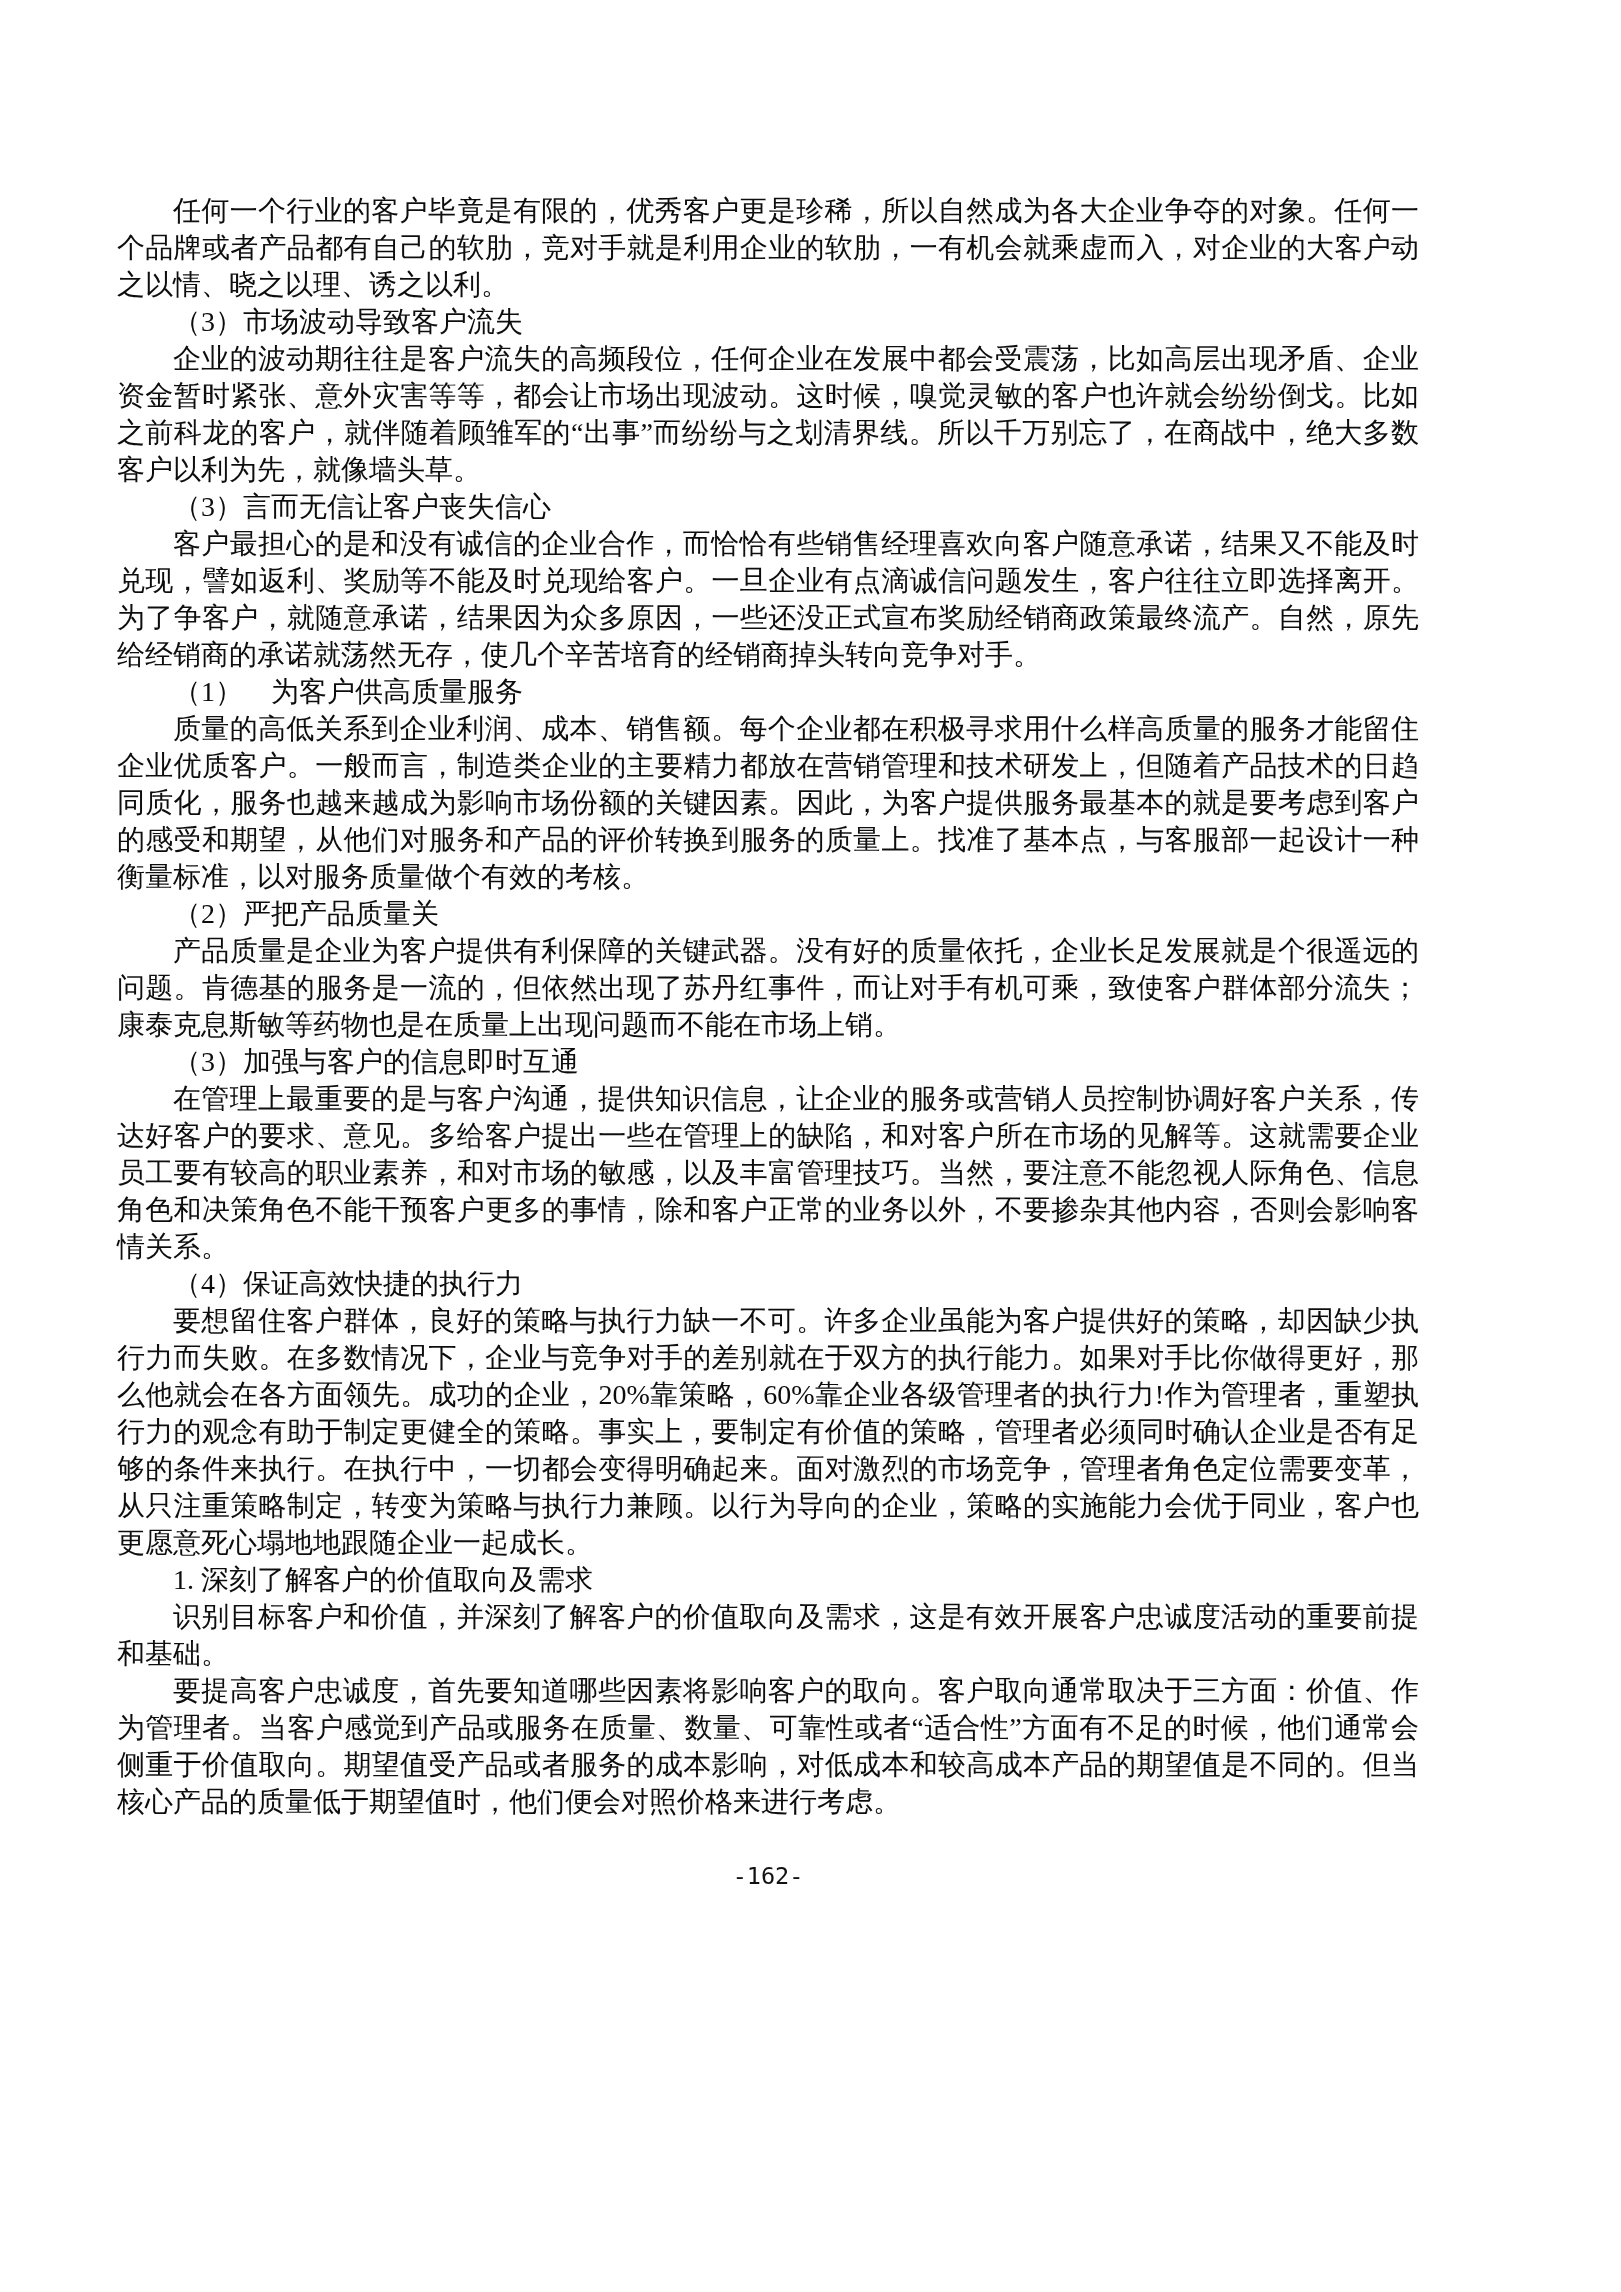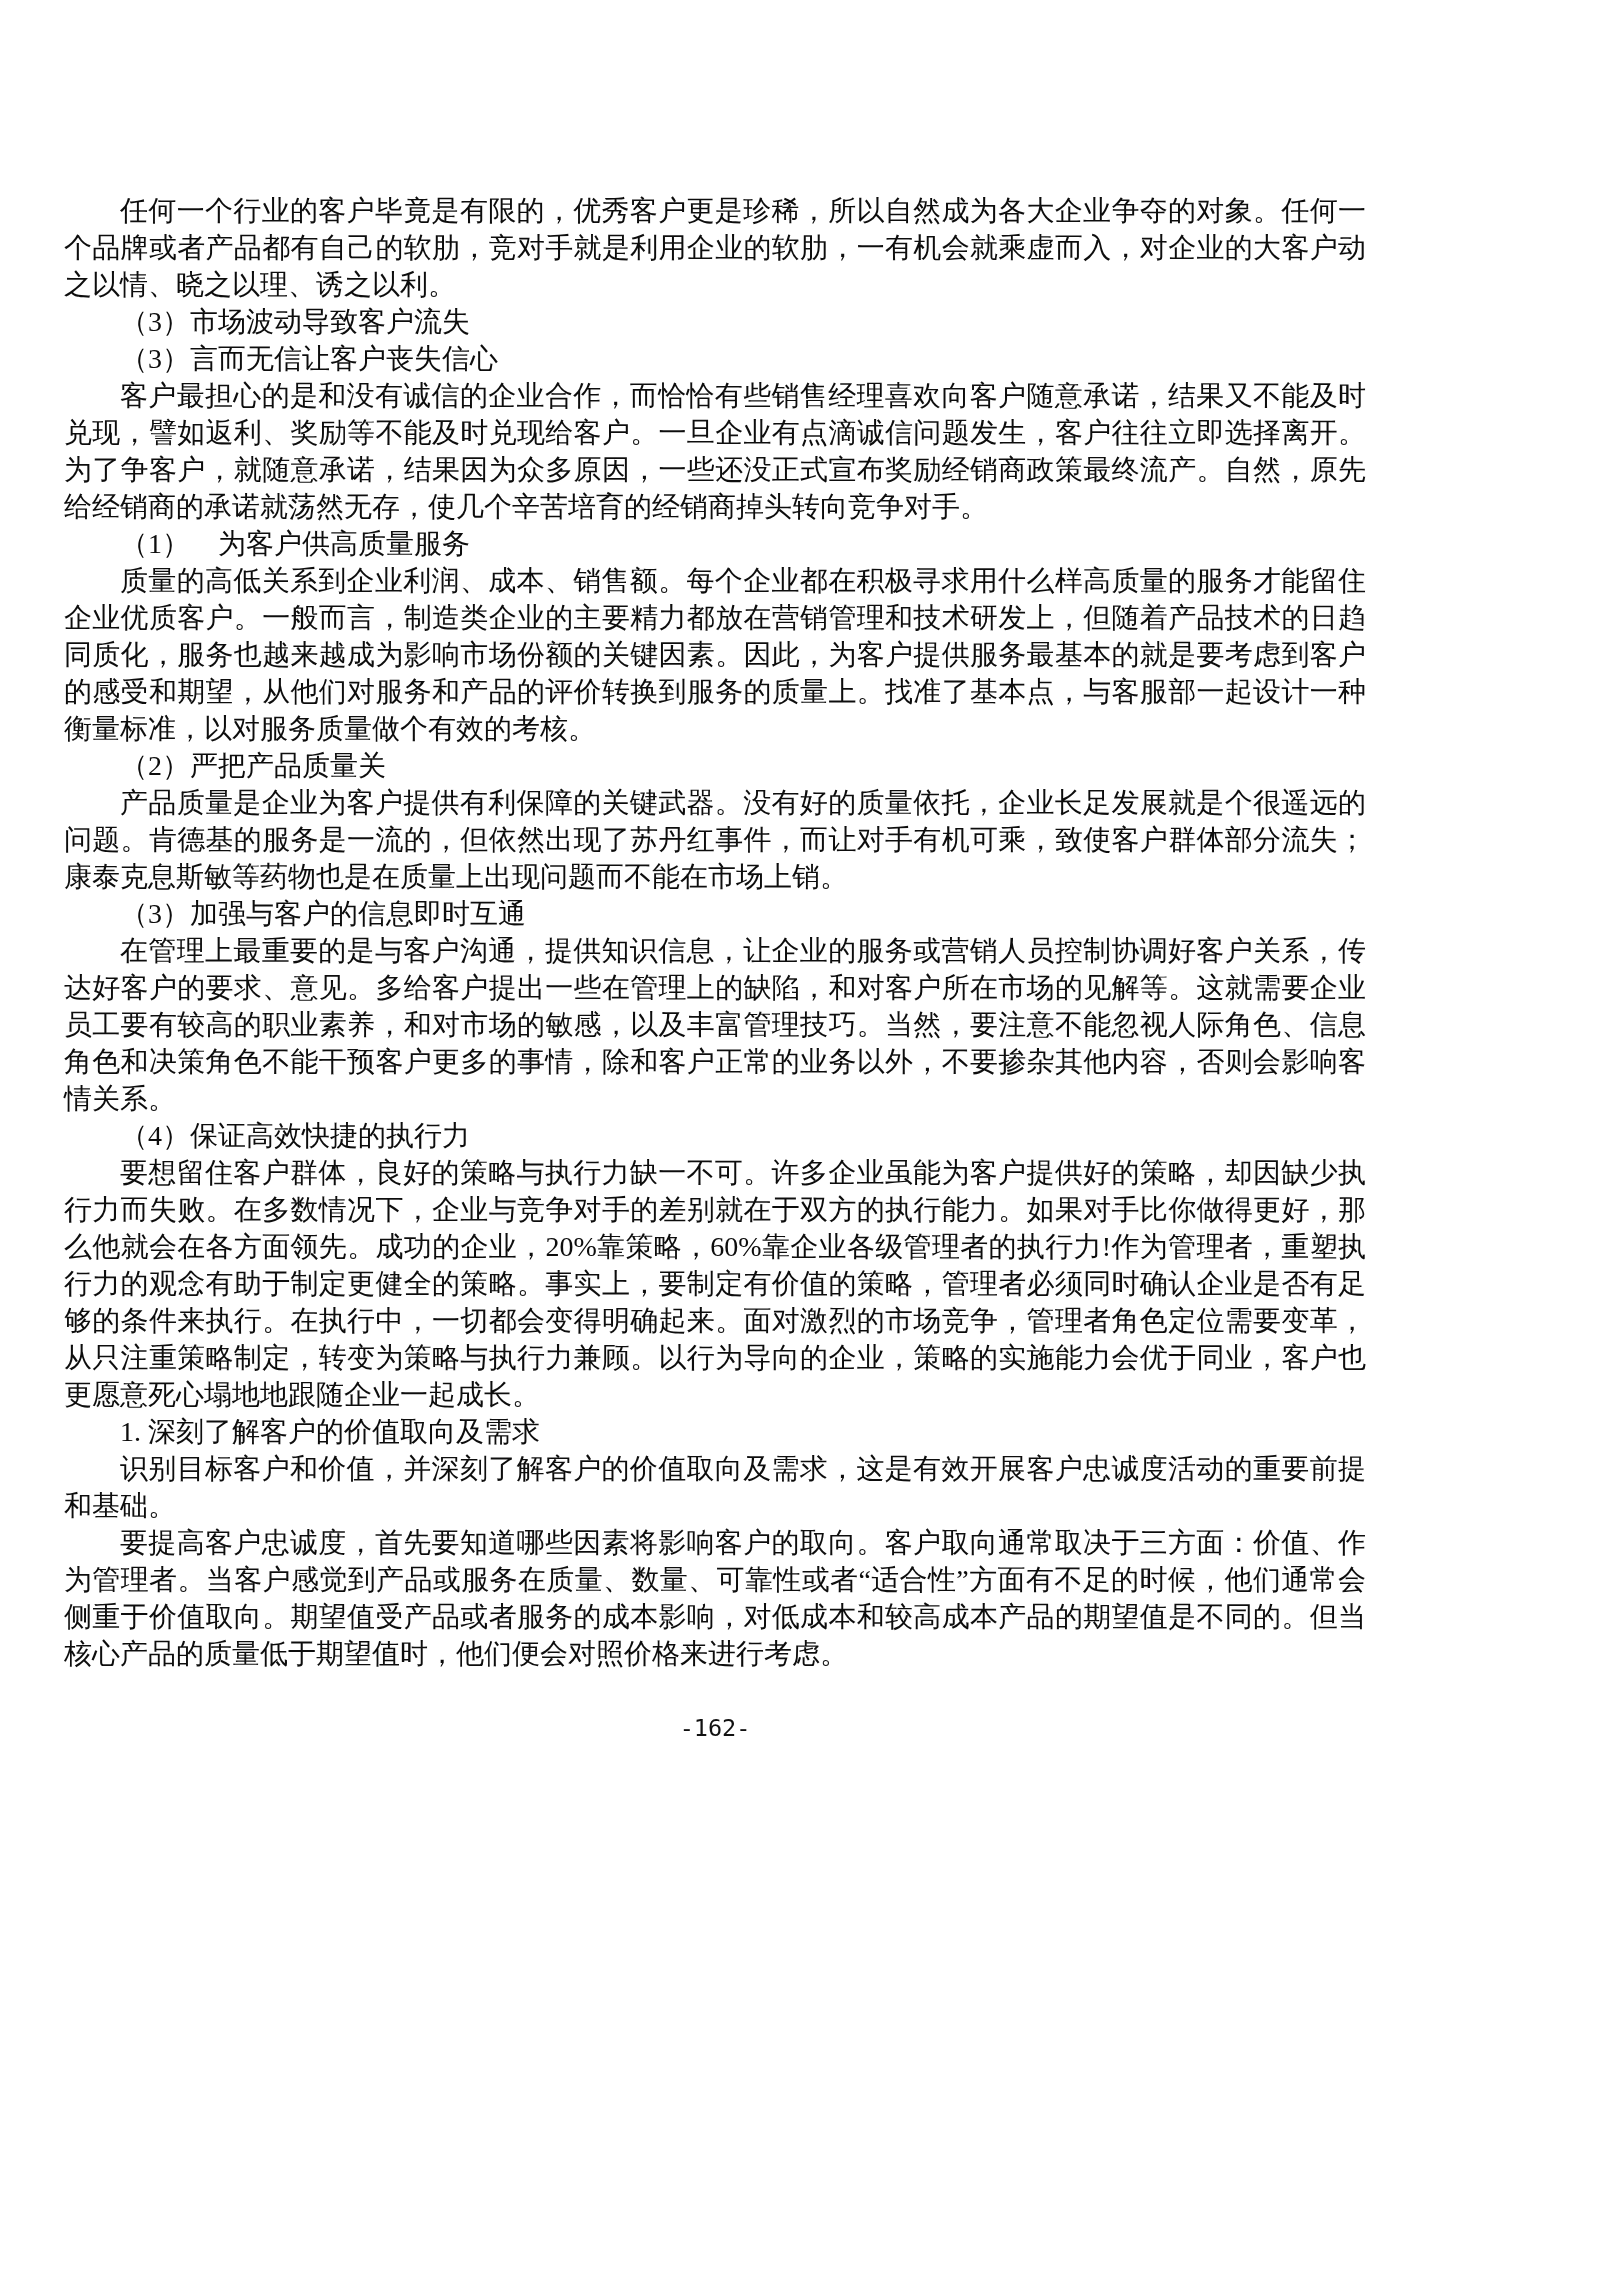--- a/index.html
+++ b/index.html
@@ -14,21 +14,21 @@
     font-family: "Liberation Serif", "DejaVu Serif", serif;
     color: #0d0d0d;
   }
   .page {
     position: absolute;
     top: 0; left: 0;
     width: 1621px;
     height: 2293px;
     background: #ffffff;
     box-sizing: border-box;
-    padding: 192px 161px 0 64px;
+    padding: 192px 161px 0 117px;
   }
   .doc-body {
     width: 1302px;
   }
   .doc-body p {
     margin: 0;
     font-size: 28px;
     line-height: 37px;
     text-align: justify;
     text-justify: inter-ideograph;
@@ -58,20 +58,21 @@
   }
 </style>
 </head>
 <body>
 
 <div class="page">
   <div class="doc-body">
 
     <p class="para">任何一个行业的客户毕竟是有限的，优秀客户更是珍稀，所以自然成为各大企业争夺的对象。任何一个品牌或者产品都有自己的软肋，竞对手就是利用企业的软肋，一有机会就乘虚而入，对企业的大客户动之以情、晓之以理、诱之以利。</p>
     <p class="subhead">（3）市场波动导致客户流失</p>
+    <p class="para">企业的波动期往往是客户流失的高频段位，任何企业在发展中都会受震荡，比如高层出现矛盾、企业资金暂时紧张、意外灾害等等，都会让市场出现波动。这时候，嗅觉灵敏的客户也许就会纷纷倒戈。比如之前科龙的客户，就伴随着顾雏军的“出事”而纷纷与之划清界线。所以千万别忘了，在商战中，绝大多数客户以利为先，就像墙头草。</p>
     <p class="subhead">（3）言而无信让客户丧失信心</p>
     <p class="para">客户最担心的是和没有诚信的企业合作，而恰恰有些销售经理喜欢向客户随意承诺，结果又不能及时兑现，譬如返利、奖励等不能及时兑现给客户。一旦企业有点滴诚信问题发生，客户往往立即选择离开。为了争客户，就随意承诺，结果因为众多原因，一些还没正式宣布奖励经销商政策最终流产。自然，原先给经销商的承诺就荡然无存，使几个辛苦培育的经销商掉头转向竞争对手。</p>
     <p class="subhead">（1）　为客户供高质量服务</p>
     <p class="para">质量的高低关系到企业利润、成本、销售额。每个企业都在积极寻求用什么样高质量的服务才能留住企业优质客户。一般而言，制造类企业的主要精力都放在营销管理和技术研发上，但随着产品技术的日趋同质化，服务也越来越成为影响市场份额的关键因素。因此，为客户提供服务最基本的就是要考虑到客户的感受和期望，从他们对服务和产品的评价转换到服务的质量上。找准了基本点，与客服部一起设计一种衡量标准，以对服务质量做个有效的考核。</p>
     <p class="subhead">（2）严把产品质量关</p>
     <p class="para">产品质量是企业为客户提供有利保障的关键武器。没有好的质量依托，企业长足发展就是个很遥远的问题。肯德基的服务是一流的，但依然出现了苏丹红事件，而让对手有机可乘，致使客户群体部分流失；康泰克息斯敏等药物也是在质量上出现问题而不能在市场上销。</p>
     <p class="subhead">（3）加强与客户的信息即时互通</p>
     <p class="para">在管理上最重要的是与客户沟通，提供知识信息，让企业的服务或营销人员控制协调好客户关系，传达好客户的要求、意见。多给客户提出一些在管理上的缺陷，和对客户所在市场的见解等。这就需要企业员工要有较高的职业素养，和对市场的敏感，以及丰富管理技巧。当然，要注意不能忽视人际角色、信息角色和决策角色不能干预客户更多的事情，除和客户正常的业务以外，不要掺杂其他内容，否则会影响客情关系。</p>
     <p class="subhead">（4）保证高效快捷的执行力</p>
     <p class="para">要想留住客户群体，良好的策略与执行力缺一不可。许多企业虽能为客户提供好的策略，却因缺少执行力而失败。在多数情况下，企业与竞争对手的差别就在于双方的执行能力。如果对手比你做得更好，那么他就会在各方面领先。成功的企业，20%靠策略，60%靠企业各级管理者的执行力!作为管理者，重塑执行力的观念有助于制定更健全的策略。事实上，要制定有价值的策略，管理者必须同时确认企业是否有足够的条件来执行。在执行中，一切都会变得明确起来。面对激烈的市场竞争，管理者角色定位需要变革，从只注重策略制定，转变为策略与执行力兼顾。以行为导向的企业，策略的实施能力会优于同业，客户也更愿意死心塌地地跟随企业一起成长。</p>

